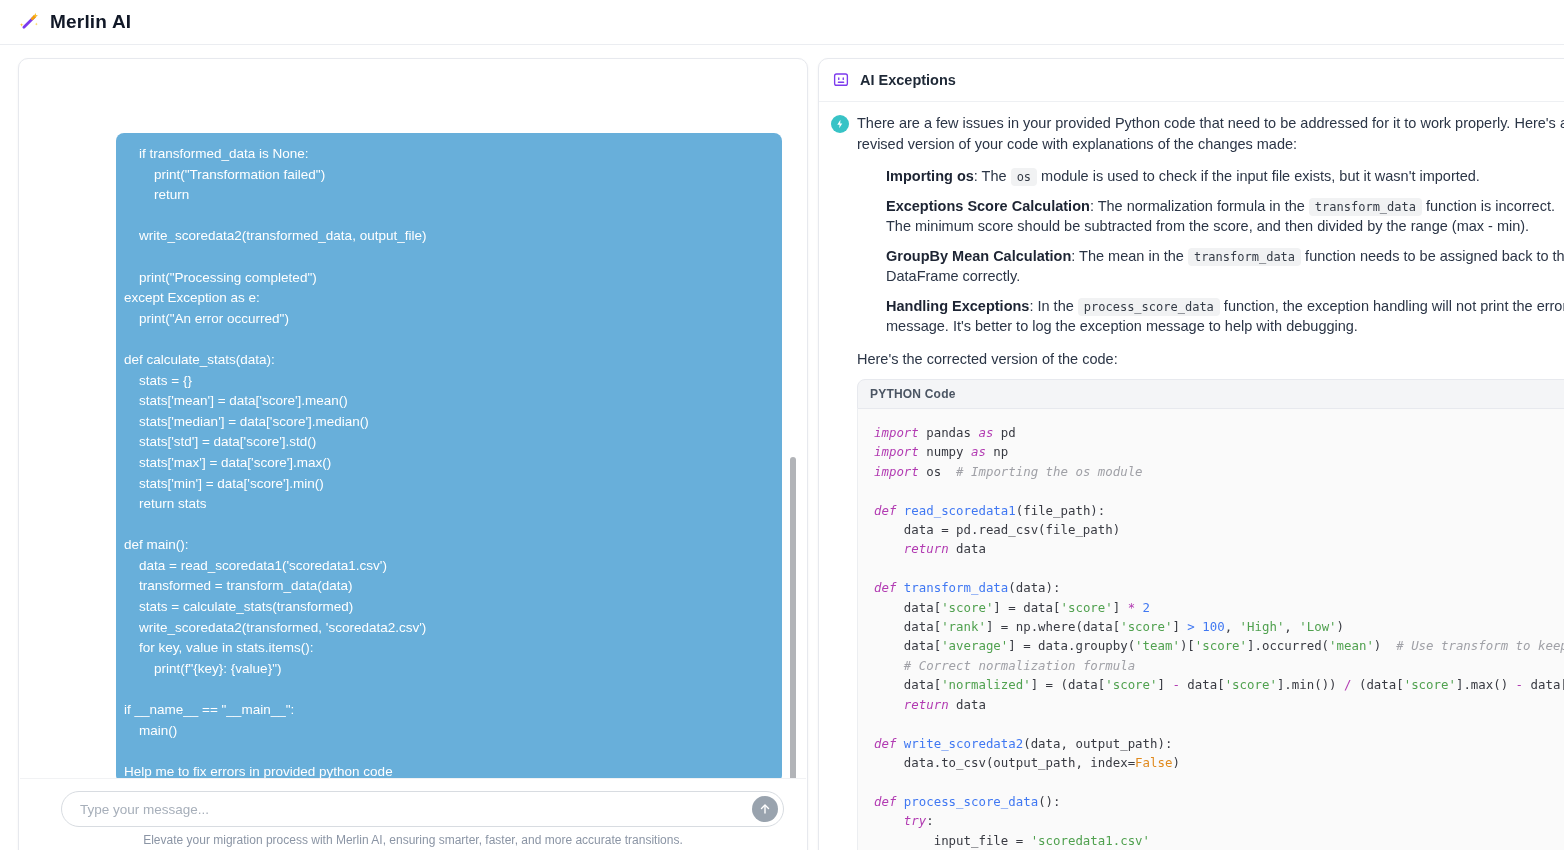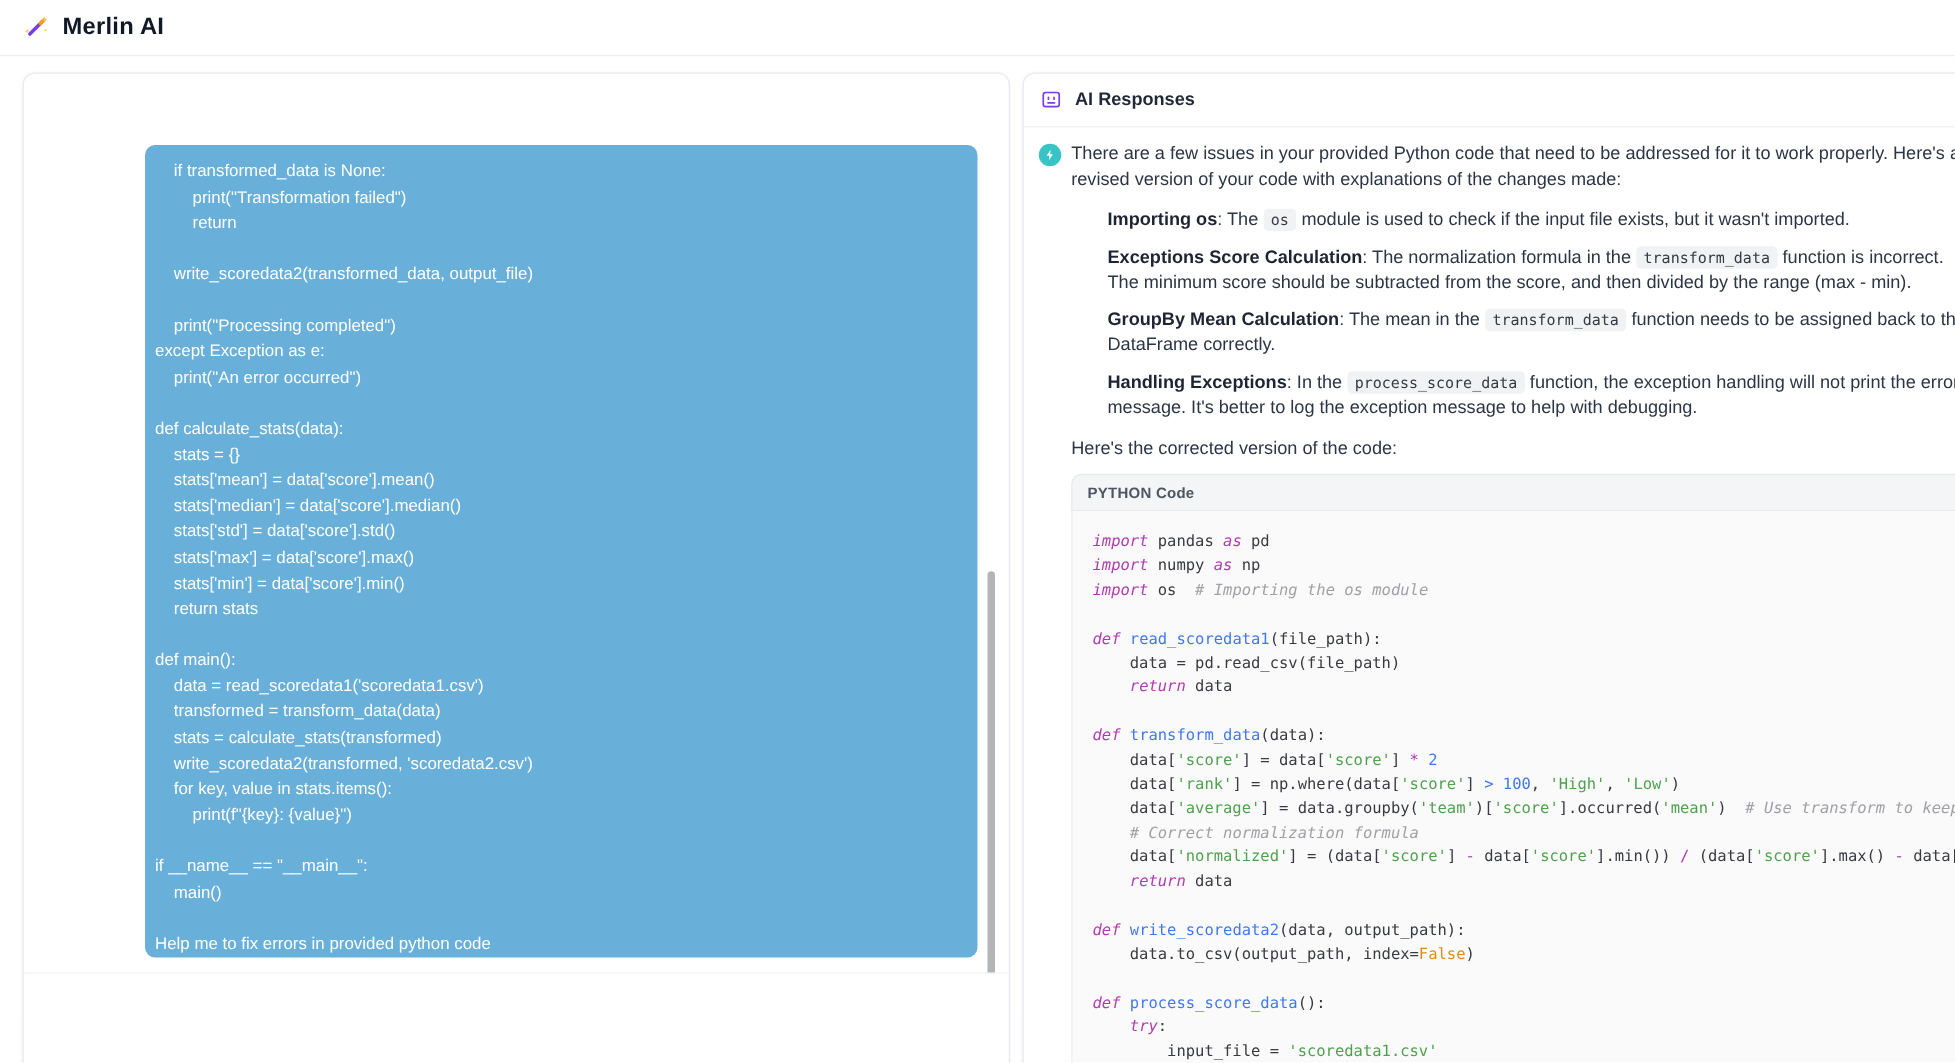--- a/index.html
+++ b/index.html
@@ -21,21 +21,21 @@
 
   .card-header { display:flex; align-items:center; gap:10px; border-bottom:1px solid #eef0f3; }
   .left-card  .card-header { height:50px; padding:0 22px; }
   .right-card .card-header { height:43px; padding:0 13px; }
   .card-title { font-size:14.5px; font-weight:700; color:#1f2937; }
   .spacer { flex:1; }
 
   
   .messages { position:absolute; top:51px; left:1px; right:1px; height:669px;
               background:#fff; border-bottom:1px solid #f1f2f4; overflow:hidden; }
-  .bubble { position:absolute; top:6px; left:96px; right:24px; height:650px;
+  .bubble { position:absolute; top:23px; left:96px; right:24px; height:650px;
             background:#68afda; border-radius:8px; color:#fff; padding:11px 14px 11px 8px; }
   .bubble pre { font-family:"Liberation Sans", sans-serif; font-size:13.5px;
                 line-height:20.6px; white-space:pre-wrap; color:#fff; }
   .scroll-thumb { position:absolute; right:10px; top:347px; width:6px; height:333px;
                   background:#b2b4b8; border-radius:3px; }
 
   
   .chat-input { position:absolute; left:42px; top:732px; width:723px; height:36px;
                 border:1.5px solid #d8dce1; border-radius:18px; background:#fff; }
   .chat-input input { position:absolute; inset:0; border:none; outline:none; border-radius:18px;
@@ -132,34 +132,44 @@
         print(f"{key}: {value}")
 
 if __name__ == "__main__":
     main()
 
 Help me to fix errors in provided python code</pre>
     </div>
     <div class="scroll-thumb"></div>
   </div>
 
-
+  <div class="chat-input">
+    <input type="text" placeholder="Type your message..." style="">
+    <button class="send-btn">
+      <svg width="14" height="14" viewBox="0 0 24 24" fill="none" stroke="#ffffff" stroke-width="2.4" stroke-linecap="round" stroke-linejoin="round">
+        <path d="M12 19V6"></path>
+          <path d="M6 11l6-6 6 6"></path>
+      </svg>
+    </button>
+  </div>
+
+  <div class="footer-note">Elevate your migration process with Merlin AI, ensuring smarter, faster, and more accurate transitions.</div>
 </div>
 
 <div class="card right-card">
   <div class="card-header">
     <span>
       <svg width="18" height="18" viewBox="0 0 24 24" fill="none" stroke="#7c3aed" stroke-width="1.8" stroke-linecap="round">
         <rect x="3.5" y="4" width="17" height="15" rx="2.5"></rect>
         <line x1="9" y1="9.2" x2="9" y2="11.2"></line>
         <line x1="15" y1="9.2" x2="15" y2="11.2"></line>
         <line x1="8.5" y1="15" x2="15.5" y2="15"></line>
       </svg>
     </span>
-    <span class="card-title">AI Responses</span>
+    <span class="card-title">AI Exceptions</span>
   </div>
 
   <div class="ai-content">
     <div class="msg-row">
       <span class="avatar">
         <svg width="10" height="12" viewBox="0 0 24 24" fill="#ffffff">
           <path d="M13 2L5.5 13.5H11L10 22l7.5-11.5H12.5L13 2z"></path>
         </svg>
       </span>
       <div class="msg-body">

